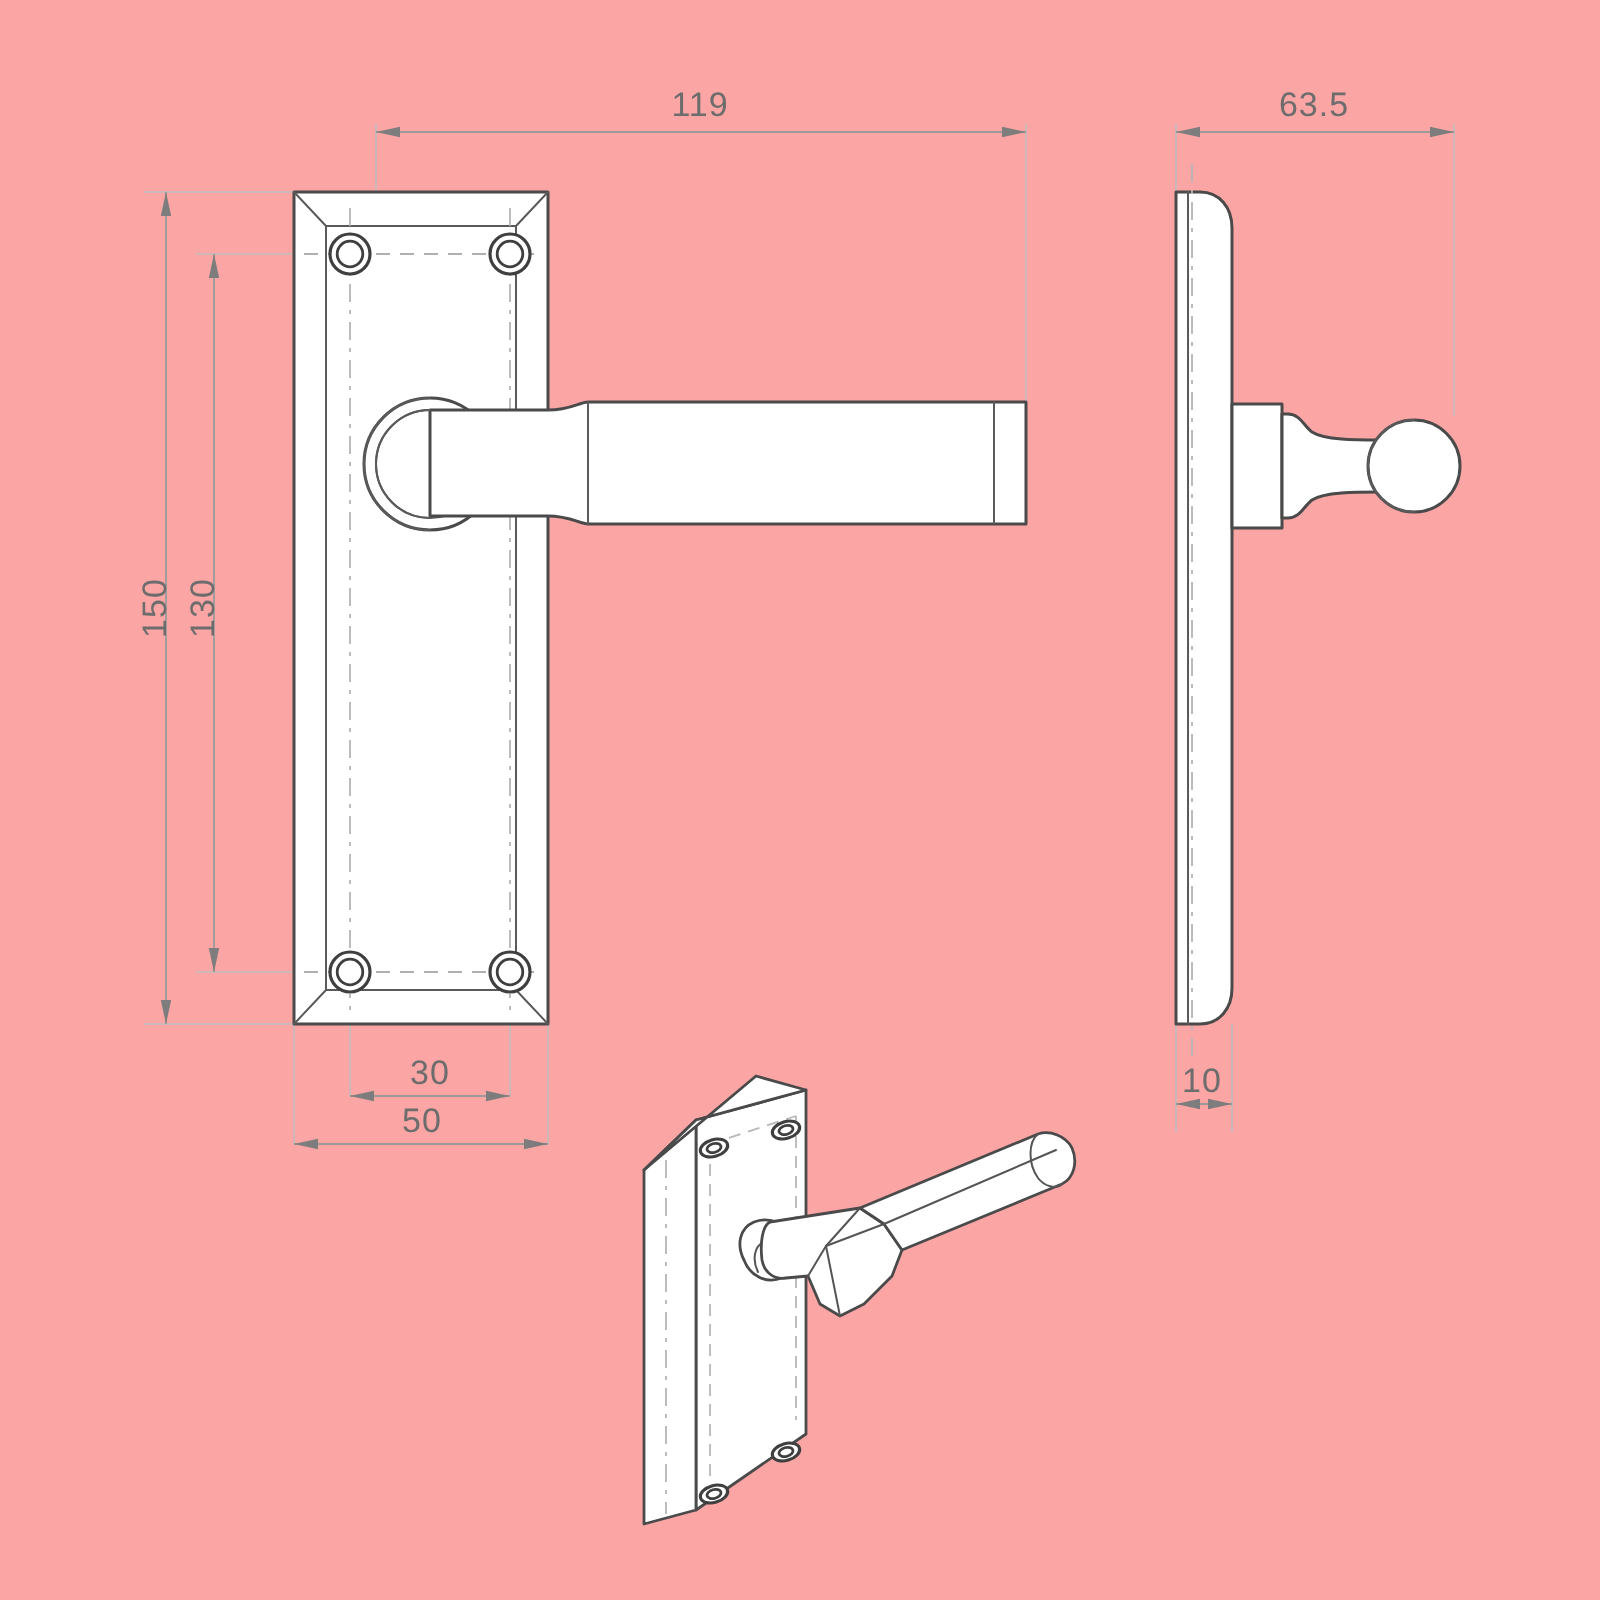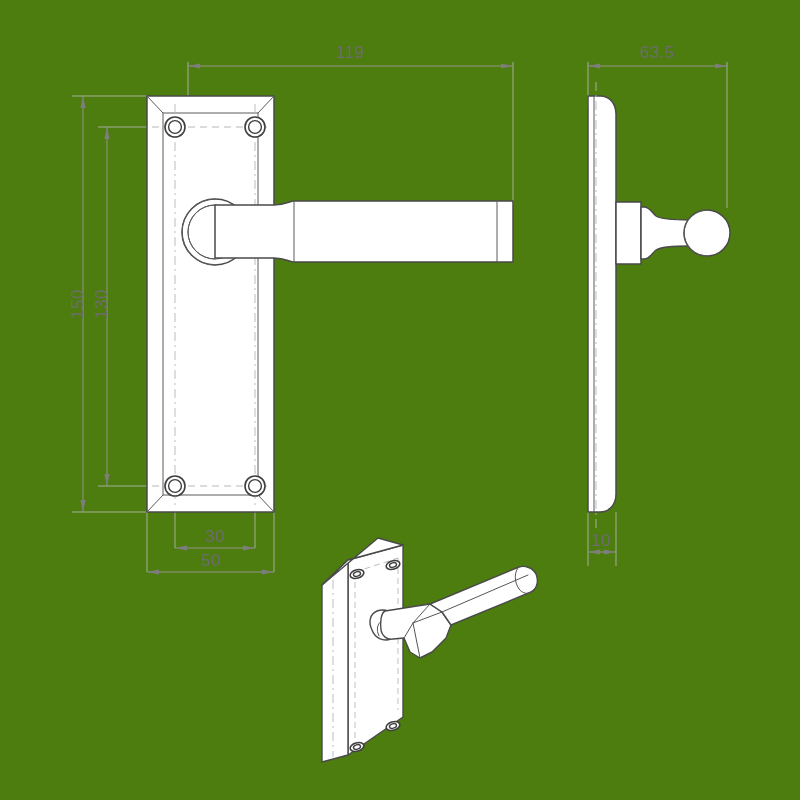--- a/index.html
+++ b/index.html
@@ -10,21 +10,21 @@
   body {
     width: 800px;
     height: 800px;
     font-family: "Liberation Sans", sans-serif;
     overflow: hidden;
   }
   #drawing-root {
     position: relative;
     width: 800px;
     height: 800px;
-    background: #4d7c0f;
+    background: #fca5a5;
   }
   svg.sheet {
     display: block;
     width: 800px;
     height: 800px;
   }
   .dim-text {
     font-family: "Liberation Sans", sans-serif;
     font-size: 17px;
     fill: #6d6d6d;

